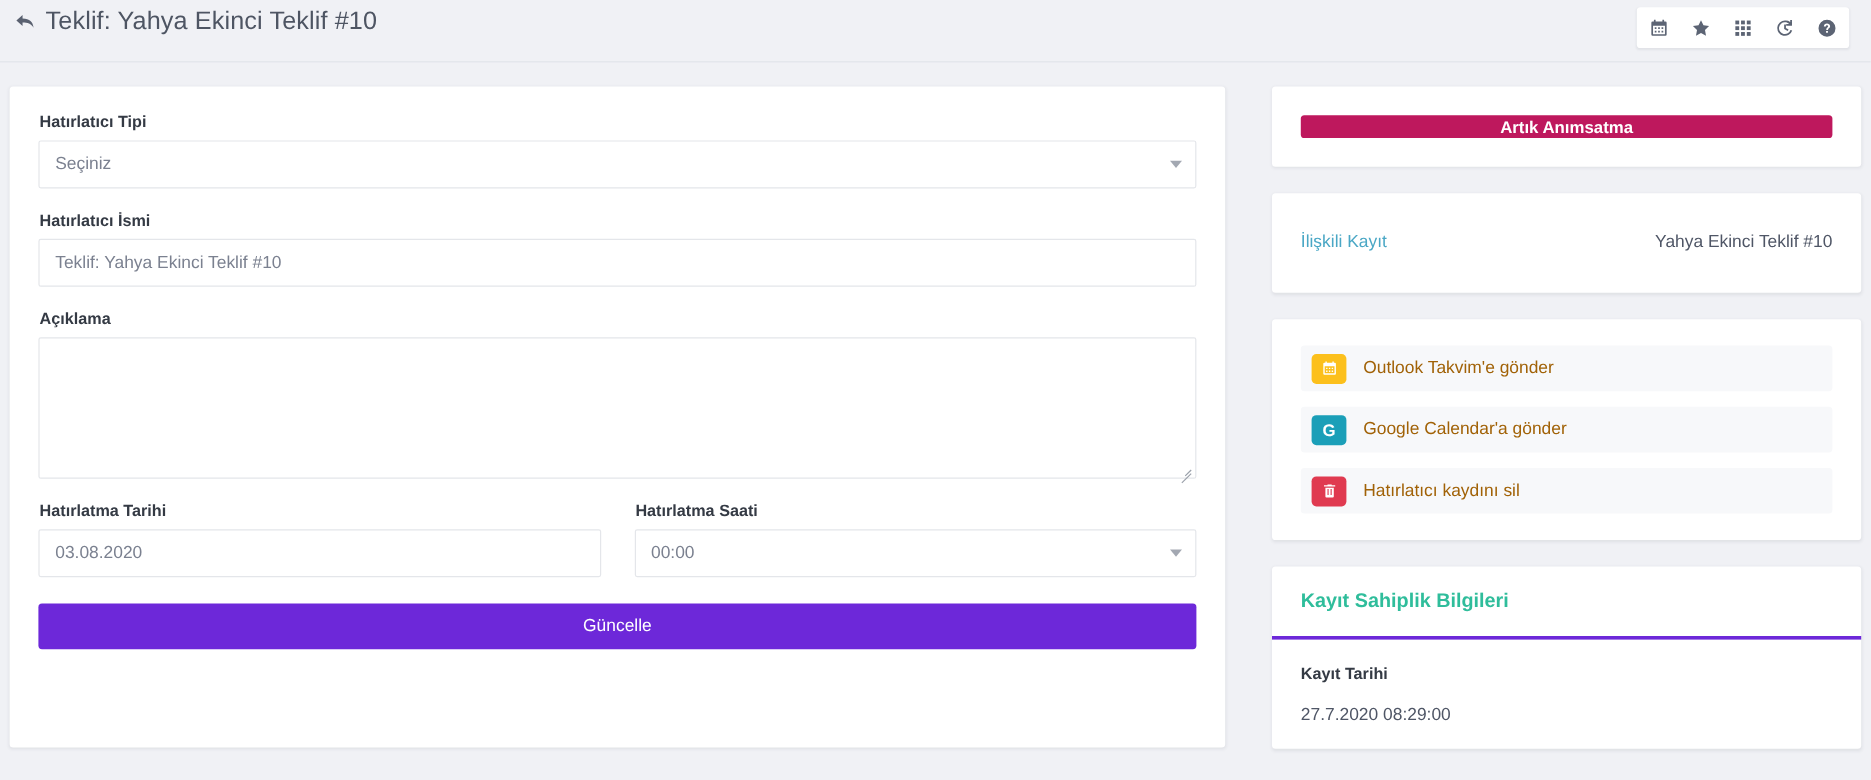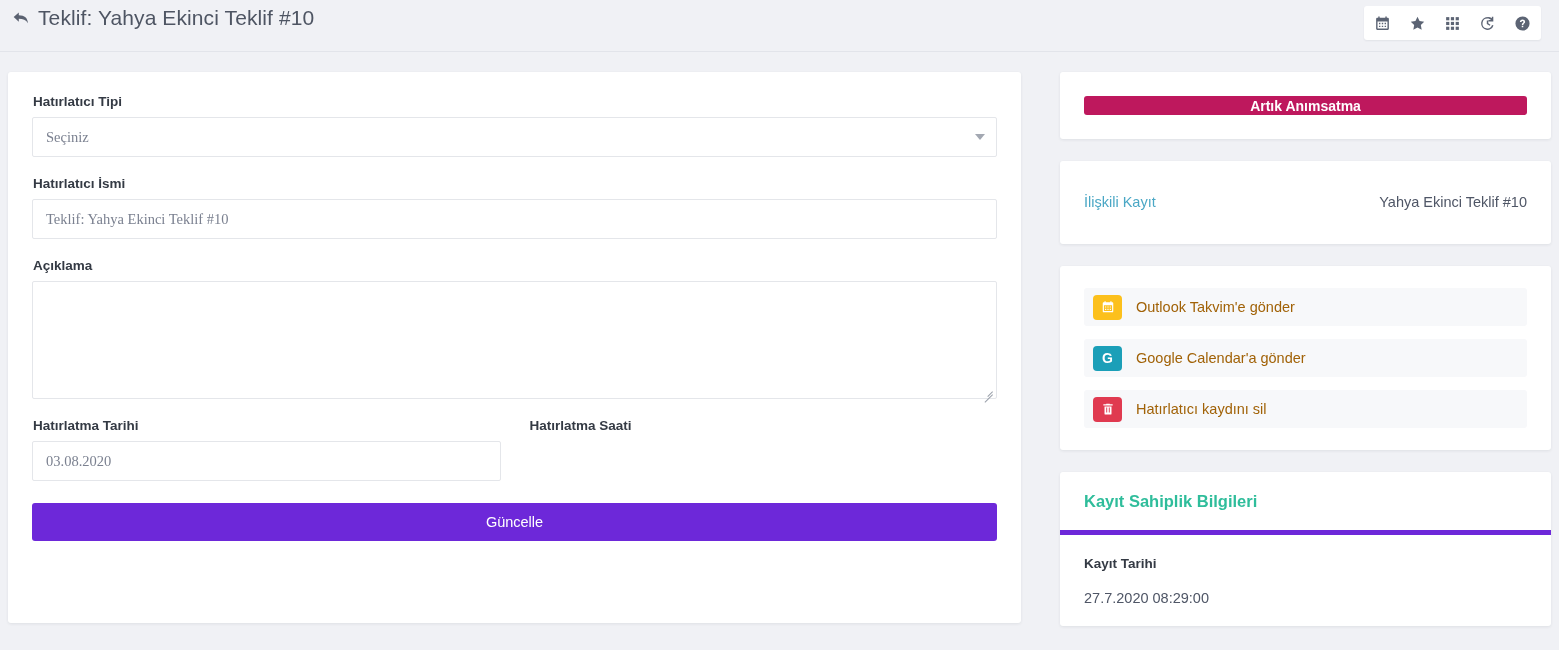--- a/index.html
+++ b/index.html
@@ -57,21 +57,21 @@
     font-size: 13.5px; font-weight: bold; color: #343a44;
     margin: 0 0 8px 1px; display: block;
   }
   .control {
     width: 100%; height: 40px;
     border: 1px solid #e4e6ea; border-radius: 2px;
     background: #fff;
     font-size: 14.5px; color: #7b8190;
     padding: 0 13px;
     display: flex; align-items: center;
-    font-family: Liberation Serif, serif;
+    font-family: Liberation Sans, sans-serif;
   }
   .select-control { position: relative; padding-right: 34px; cursor: pointer; }
   .caret {
     position: absolute; right: 11px; top: 50%; margin-top: -3px;
     width: 0; height: 0;
     border-left: 5px solid transparent;
     border-right: 5px solid transparent;
     border-top: 6px solid #a3a8b2;
   }
   .f-gap { height: 19px; }
@@ -134,21 +134,21 @@
   }
   .badge svg { width: 14px; height: 14px; display: block; color: #fff; }
   .badge-cal { background: #fcc01c; }
   .badge-g { background: #1b9fb8; color: #fff; font-size: 14px; font-weight: bold; }
   .badge-del { background: #e03a50; }
   .action-label { font-size: 14.5px; color: #a16207; }
 
   .own-head {
     font-size: 16.5px; font-weight: bold; color: #2fbd9b;
     padding: 20px 24px 19px 24px;
-    border-bottom: 5px solid #6d28d9;
+    border-bottom: 3px solid #6d28d9;
   }
   .own-body { padding: 21px 24px 20px 24px; }
   .own-label { font-size: 13.5px; font-weight: bold; color: #343a44; margin-bottom: 19px; }
   .own-value { font-size: 14.5px; color: #4f5666; }
 </style>
 </head>
 <body>
 
 <div class="app">
 
@@ -226,20 +226,24 @@
 
     <div class="row2">
       <div class="col-date">
         <label class="field-label">Hatırlatma Tarihi</label>
         <div class="control">
           <span>03.08.2020</span>
         </div>
       </div>
       <div class="col-time">
         <label class="field-label">Hatırlatma Saati</label>
+        <div class="control select-control">
+          <span>00:00</span>
+          <span class="caret"></span>
+        </div>
       </div>
     </div>
 
     <button class="btn-primary">Güncelle</button>
   </div>
 
   <div class="right-col">
 
     <div class="card card-pad">
       <button class="btn-teal">Artık Anımsatma</button>

